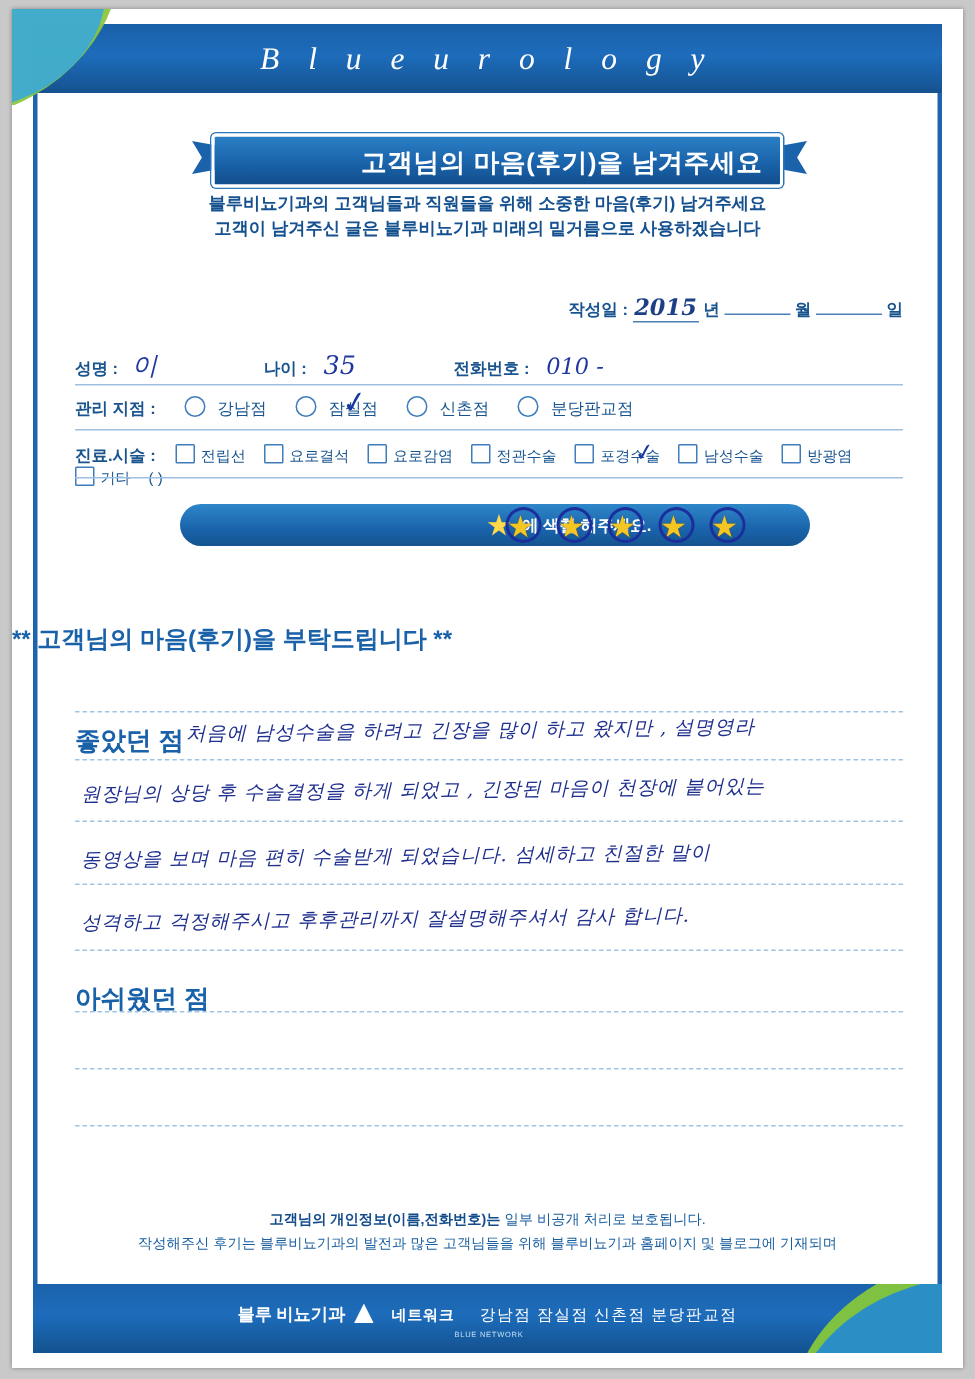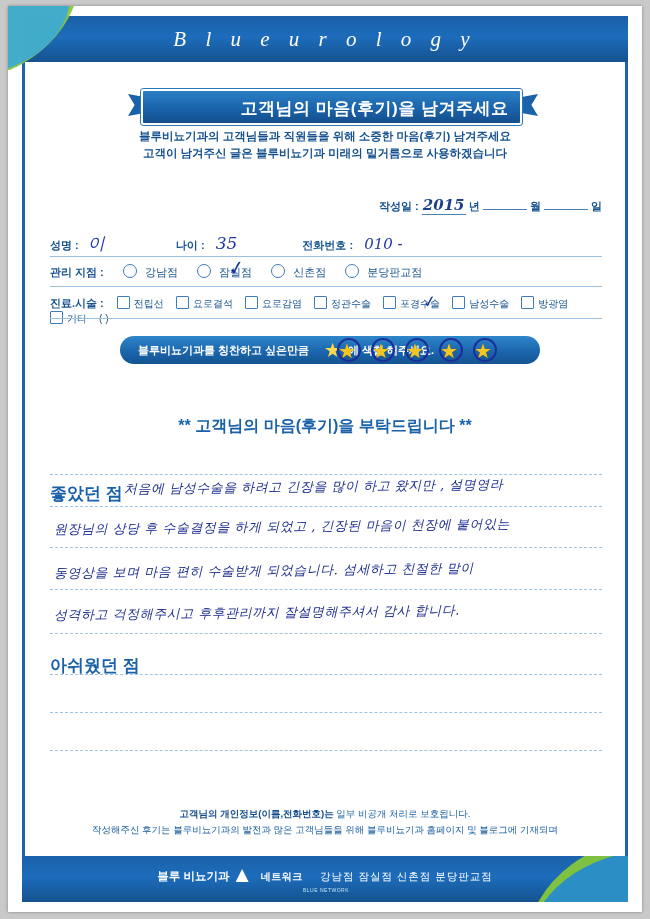--- a/index.html
+++ b/index.html
@@ -285,21 +285,21 @@
     border: 2px solid #1b2f9c;
     border-radius: 50%;
     transform: rotate(18deg);
   }
 
   .section-title {
     position: absolute;
     left: 0;
     top: 410px;
     width: 100%;
-    text-align: center;
+    text-align: left;
     color: #1961a8;
     font-size: 16px;
     font-weight: bold;
   }
   .wline {
     position: absolute;
     left: 42px;
     right: 40px;
     border-bottom: 1px dashed #9fc3e2;
   }
@@ -342,20 +342,21 @@
     overflow: hidden;
   }
   .bottom-inner {
     position: absolute;
     width: 100%;
     top: 13px;
     text-align: center;
     color: #fff;
     font-size: 11.5px;
     font-weight: bold;
+    font-family: Liberation Serif, serif;
   }
   .bottom-inner .net {
     font-size: 10px;
     margin-left: 6px;
     letter-spacing: 0.5px;
   }
   .bottom-inner .branches {
     font-size: 10.5px;
     font-weight: normal;
     margin-left: 14px;
@@ -470,21 +471,20 @@
       </span>
       <span class="opt small">
         <span class="cb"></span><span>기타</span>
       </span>
       <span class="opt small">( )</span>
     </div>
     <div class="checkmark" style="left:415px;top:286px;font-size:16px;">✓</div>
     <div class="row-line" style="top:312px;"></div>
 
     <div class="praise-bar">
-      <span class="txt">블루비뇨기과를 칭찬하고 싶은만큼</span>
       <span class="star">★</span>
       <span class="txt2">에 색칠 해주세요.</span>
     </div>
     <div class="stars-marked">
       <span class="s" style="left:0px;">★</span>
       <span class="s" style="left:34px;">★</span>
       <span class="s" style="left:68px;">★</span>
       <span class="s" style="left:102px;">★</span>
       <span class="s" style="left:136px;">★</span>
     </div>

